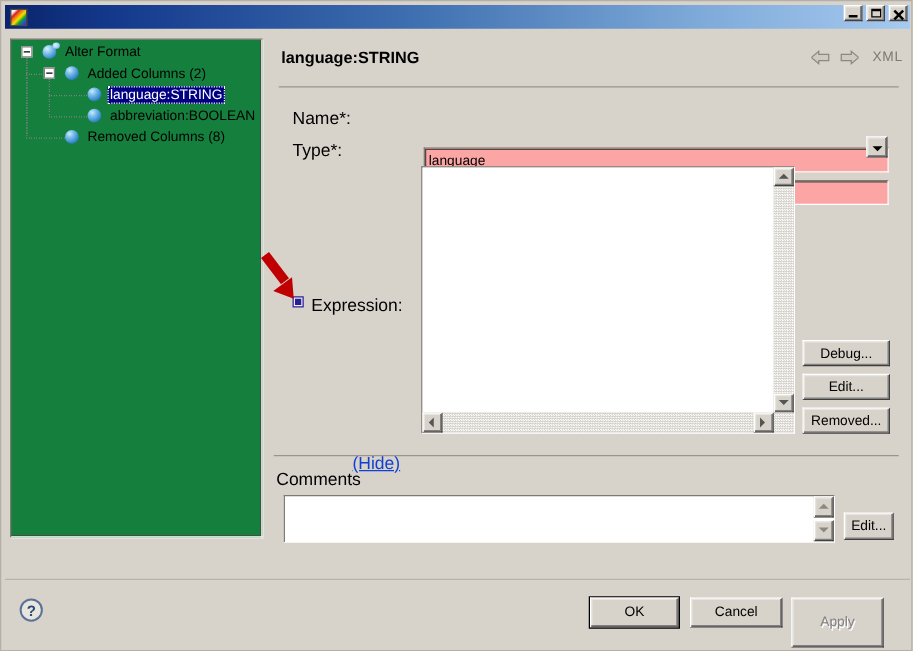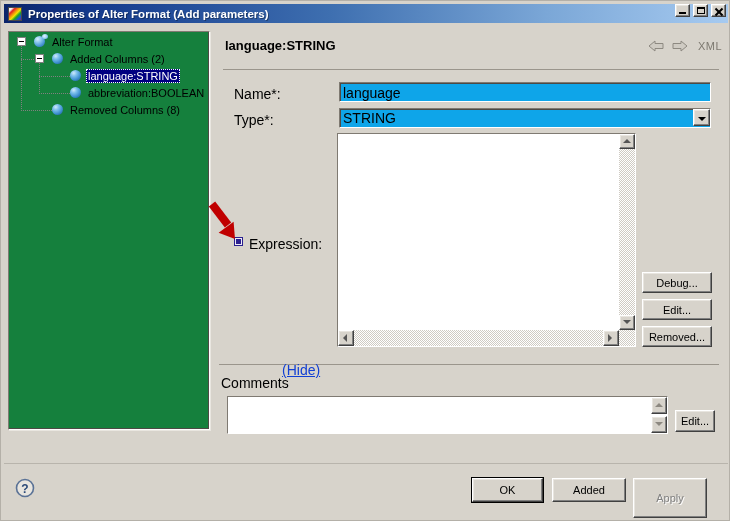--- a/index.html
+++ b/index.html
@@ -58,26 +58,26 @@
   .dline-h{position:absolute;height:1px;
      background:repeating-linear-gradient(to right,#808080 0 1px,transparent 1px 2px);}
 
   
   .detail-heading{position:absolute;left:224px;top:37px;font-size:13px;font-weight:bold;}
   .hrule{position:absolute;height:1px;background:#9a958c;}
   .nav-arrow{position:absolute;top:39px;width:15px;height:12px;}
   .xml-label{position:absolute;left:697px;top:39px;font-size:11px;color:#7d7970;letter-spacing:.5px;}
 
   .flabel{position:absolute;font-size:14px;}
-  .tfield{position:absolute;background:#0ea5e9;
+  .tfield{position:absolute;background:#fca5a5;
      border-top:1px solid #7f7a72;border-left:1px solid #7f7a72;
      border-right:1px solid #fff;border-bottom:1px solid #fff;
      box-shadow:inset 1px 1px 0 #4d4a45;box-sizing:border-box;
-     font-family:"Liberation Sans",sans-serif;font-size:14px;color:#000;
-     padding:1px 0 0 3px;line-height:15px;}
+     font-family:"Liberation Sans",sans-serif;font-size:11px;color:#000;
+     padding:1px 0 0 3px;line-height:15px;margin-top:36px;}
   .combo-btn{position:absolute;width:17px;height:17px;background:#d7d3cb;
      border-top:1px solid #fff;border-left:1px solid #fff;
      border-right:1px solid #404040;border-bottom:1px solid #404040;
      box-shadow:inset -1px -1px 0 #808080, inset 1px 1px 0 #e8e5df;box-sizing:border-box;}
   .combo-btn:after{content:"";position:absolute;left:4px;top:7px;
      border-left:4px solid transparent;border-right:4px solid transparent;border-top:4px solid #000;}
 
   
   .editor{position:absolute;background:#d7d3cb;
      border-top:1px solid #7f7a72;border-left:1px solid #7f7a72;
@@ -115,21 +115,20 @@
 
   .help-icon{position:absolute;left:14px;top:477px;width:20px;height:20px;}
 </style>
 </head>
 <body>
 
 <div class="window">
 
   <div class="titlebar">
     <span class="title-icon"></span>
-    <span class="title-text">Properties of Alter Format (Add parameters)</span>
   </div>
   <div class="win-btns">
     <div class="win-btn">
         <i class="ic-min"></i>
       </div>
     <div class="win-btn">
         <i class="ic-max"></i>
       </div>
     <div class="win-btn">
         <i class="ic-close"></i>
@@ -242,16 +241,16 @@
   <div class="btn" style="left:674px;top:409px;width:40px;height:22px;">Edit...</div>
 
   <div class="hrule" style="left:3px;top:462px;width:724px;background:#b8b4ac;"></div>
 
   <svg class="help-icon" viewBox="0 0 20 20">
     <circle cx="10" cy="10" r="8.5" fill="#e8e5df" stroke="#5a7296" stroke-width="1.6"></circle>
     <text x="10" y="14.5" font-family="Liberation Sans, sans-serif" font-size="12" font-weight="bold" text-anchor="middle" fill="#2c4a78">?</text>
   </svg>
 
   <div class="btn default" style="left:471px;top:477px;width:71px;height:24px;">OK</div>
-  <div class="btn" style="left:551px;top:477px;width:74px;height:24px;">Added</div>
+  <div class="btn" style="left:551px;top:477px;width:74px;height:24px;">Cancel</div>
   <div class="btn disabled" style="left:632px;top:477px;width:74px;height:40px;">Apply</div>
 
 </div>
 
 </body></html>

